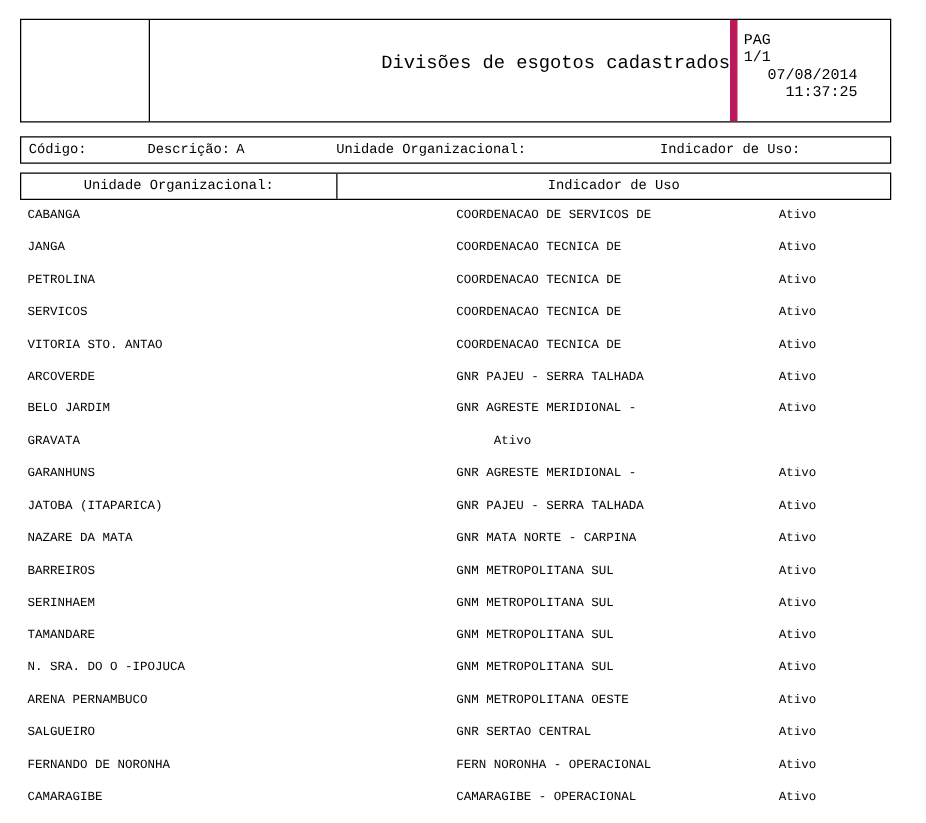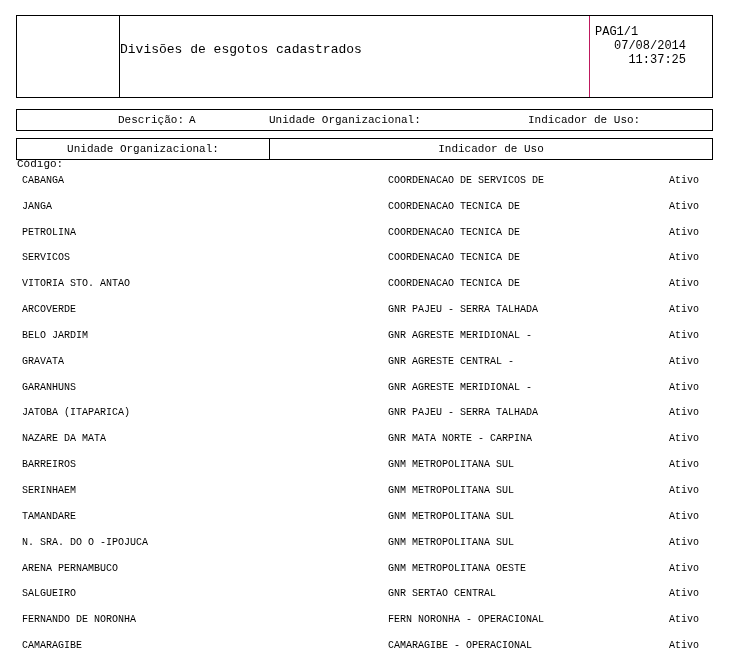--- a/index.html
+++ b/index.html
@@ -7,48 +7,48 @@
     position:relative;width:741px;height:658px;background:#ffffff;
     font-family:"Liberation Mono","DejaVu Sans Mono",monospace;color:#000;
     overflow:hidden;
   }
   
   .header-box{
     position:absolute;left:16px;top:15px;width:695px;height:81px;
     border:1px solid #000;display:flex;
   }
   .logo-cell{width:102px;border-right:1px solid #000;}
-  .title-cell{flex:1;border-right:1px solid #be185d;text-align:left;
-    padding-top:26px;font-size:13px;white-space:pre;}
+  .title-cell{flex:1;border-right:6px solid #be185d;text-align:right;
+    padding-top:26px;font-size:15px;white-space:pre;}
   .pag-cell{width:122px;font-size:12px;padding-top:9px;box-sizing:border-box;}
-  .pag-line1{display:flex;padding:0 8px 0 5px;}
+  .pag-line1{display:flex;justify-content:space-between;padding:0 8px 0 5px;flex-direction:column;}
   .pag-line2,.pag-line3{text-align:right;padding-right:26px;margin-top:0;}
   
   .filter-box{
     position:absolute;left:16px;top:109px;width:695px;height:20px;
     border:1px solid #000;font-size:11px;line-height:20px;white-space:pre;
   }
   .filter-box span{position:absolute;top:0;}
-  .f-codigo{left:0;margin-top:44px;}
+  .f-codigo{left:6px;}
   .f-desc-label{left:101px;}
   .f-desc-value{left:172px;}
   .f-unidade{left:252px;}
   .f-indicador{left:511px;}
   
   .table-header{
     position:absolute;left:16px;top:138px;width:695px;height:20px;
     border:1px solid #000;display:flex;font-size:11px;line-height:20px;
     box-sizing:content-box;white-space:pre;
   }
   .th1{width:295px;border-right:1px solid #000;padding-left:6px;box-sizing:border-box;}
   .th2{width:252px;border-right:1px solid #000;text-align:center;}
   .th3{flex:1;text-align:center;font-family:Liberation Mono, monospace;}
   
   .rows{position:absolute;left:16px;top:160px;width:697px;font-size:10px;}
-  .row{display:flex;height:25.85px;align-items:flex-end;white-space:pre;gap:23px;}
+  .row{display:flex;height:25.85px;align-items:center;white-space:pre;}
   .c1{width:343px;padding-left:6px;overflow:hidden;}
   .c2{width:228px;overflow:hidden;}
   .c3{flex:1;overflow:hidden;margin-left:30px;}
 </style>
 </head>
 <body>
 
 <div class="page">
 
   <div class="header-box">
@@ -115,21 +115,20 @@
     </div>
 
     <div class="row">
       <span class="c1">BELO JARDIM</span>
       <span class="c2">GNR AGRESTE MERIDIONAL -</span>
       <span class="c3">Ativo</span>
     </div>
 
     <div class="row">
       <span class="c1">GRAVATA</span>
-      <span class="c2">GNR AGRESTE CENTRAL -</span>
       <span class="c3">Ativo</span>
     </div>
 
     <div class="row">
       <span class="c1">GARANHUNS</span>
       <span class="c2">GNR AGRESTE MERIDIONAL -</span>
       <span class="c3">Ativo</span>
     </div>
 
     <div class="row">

